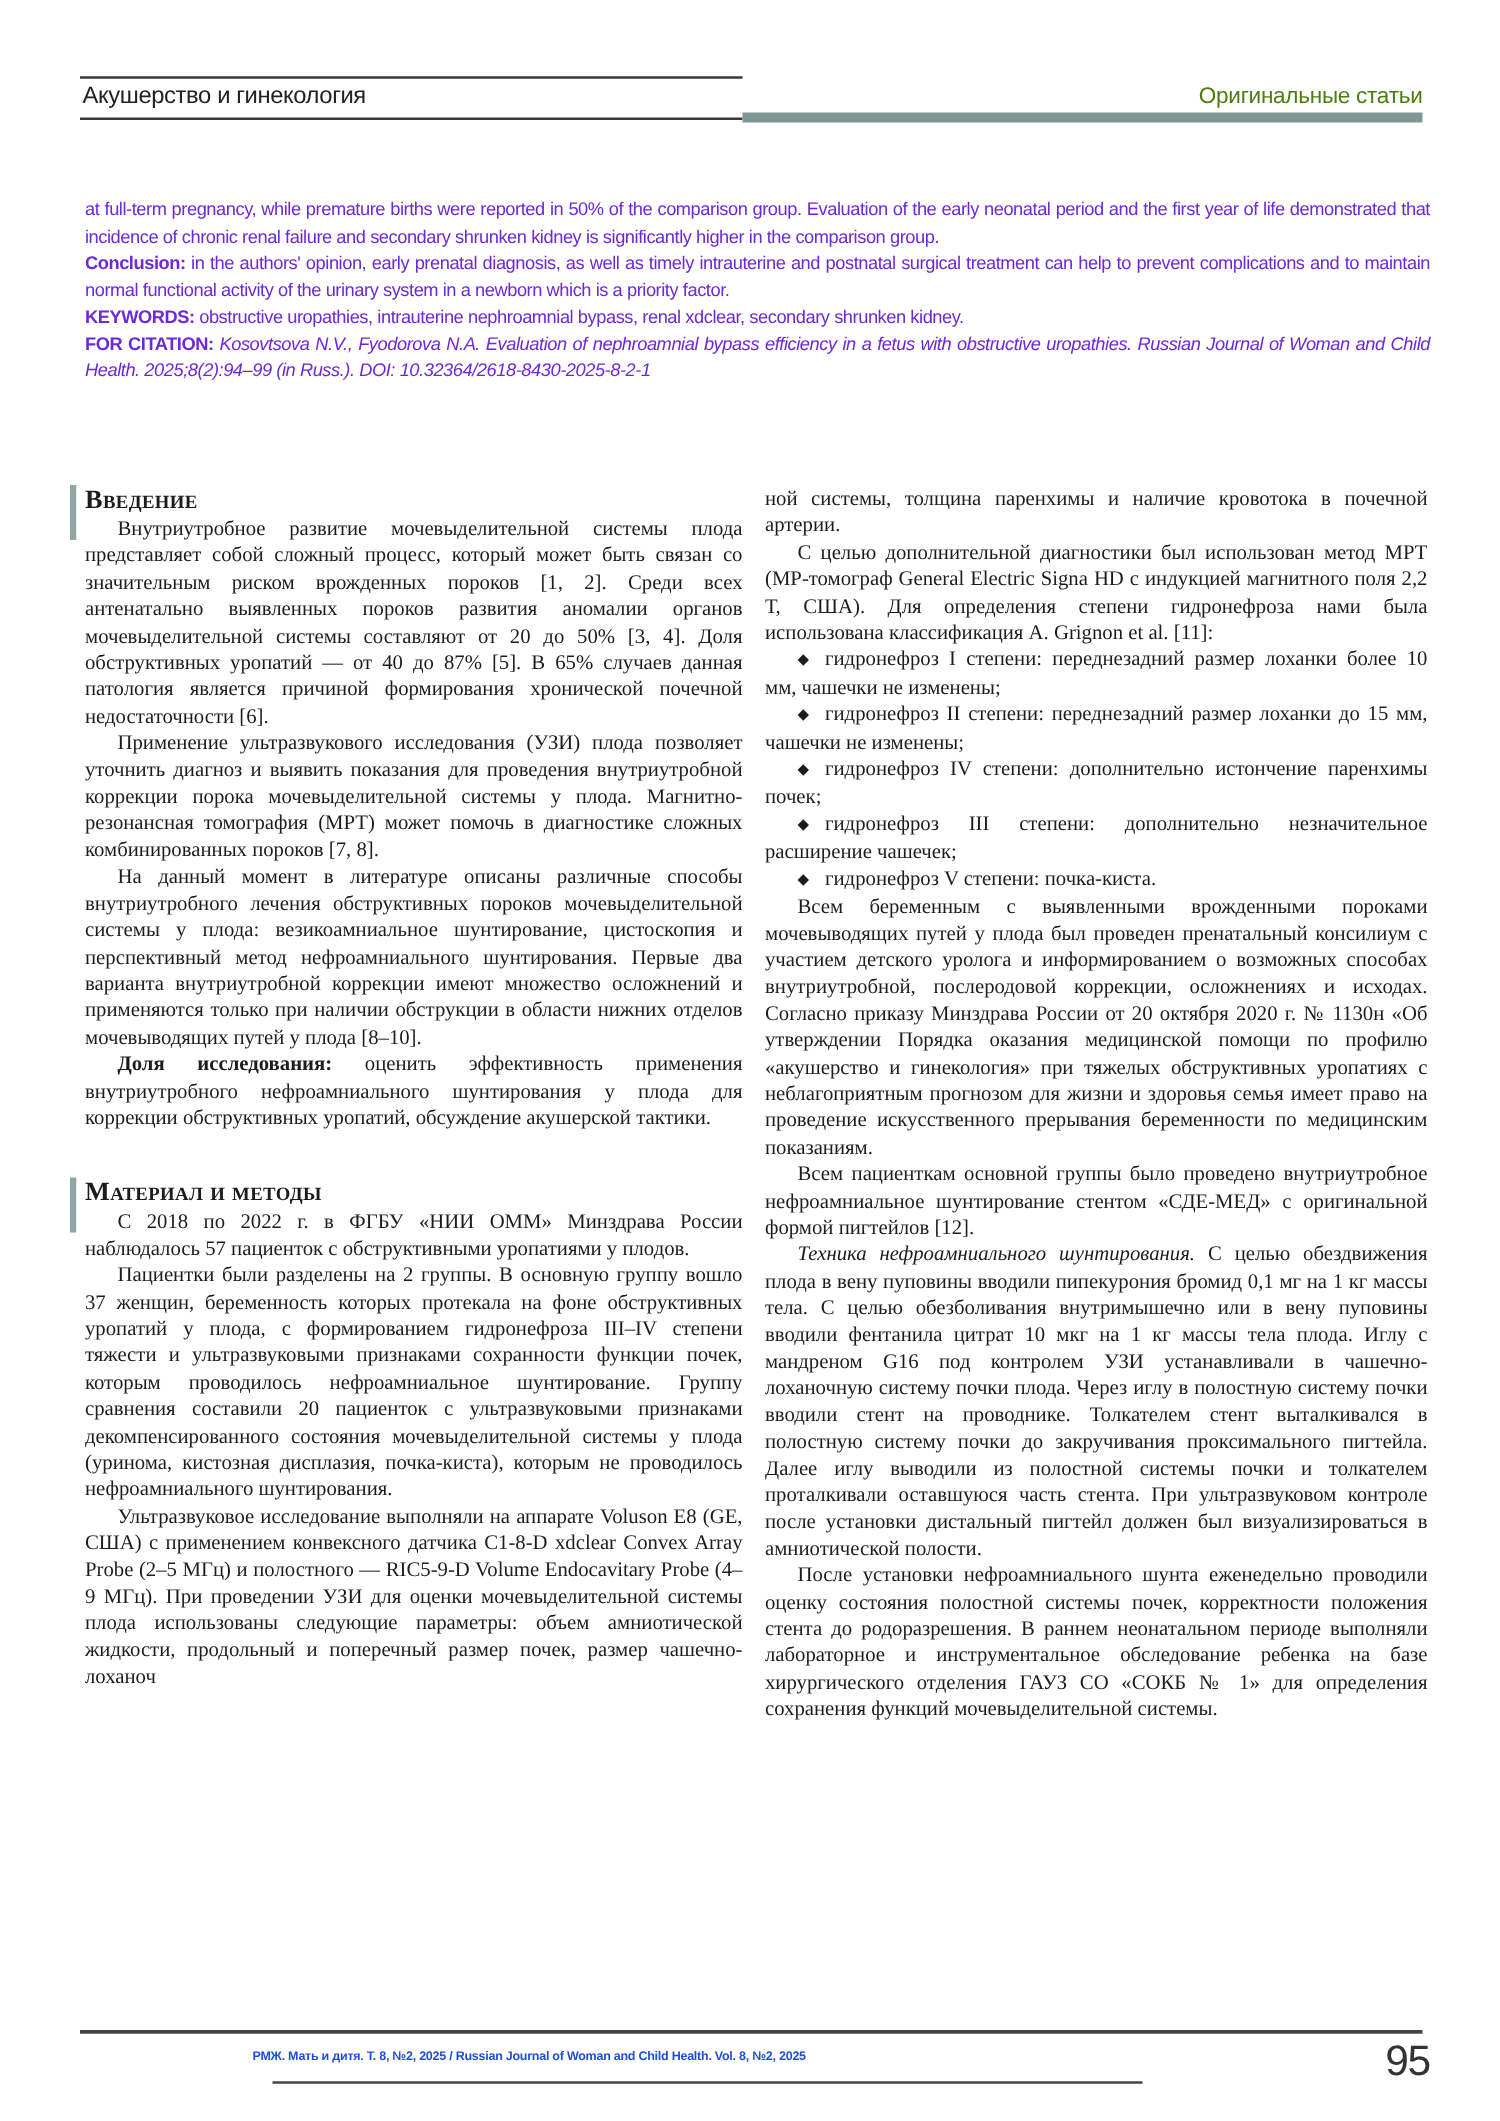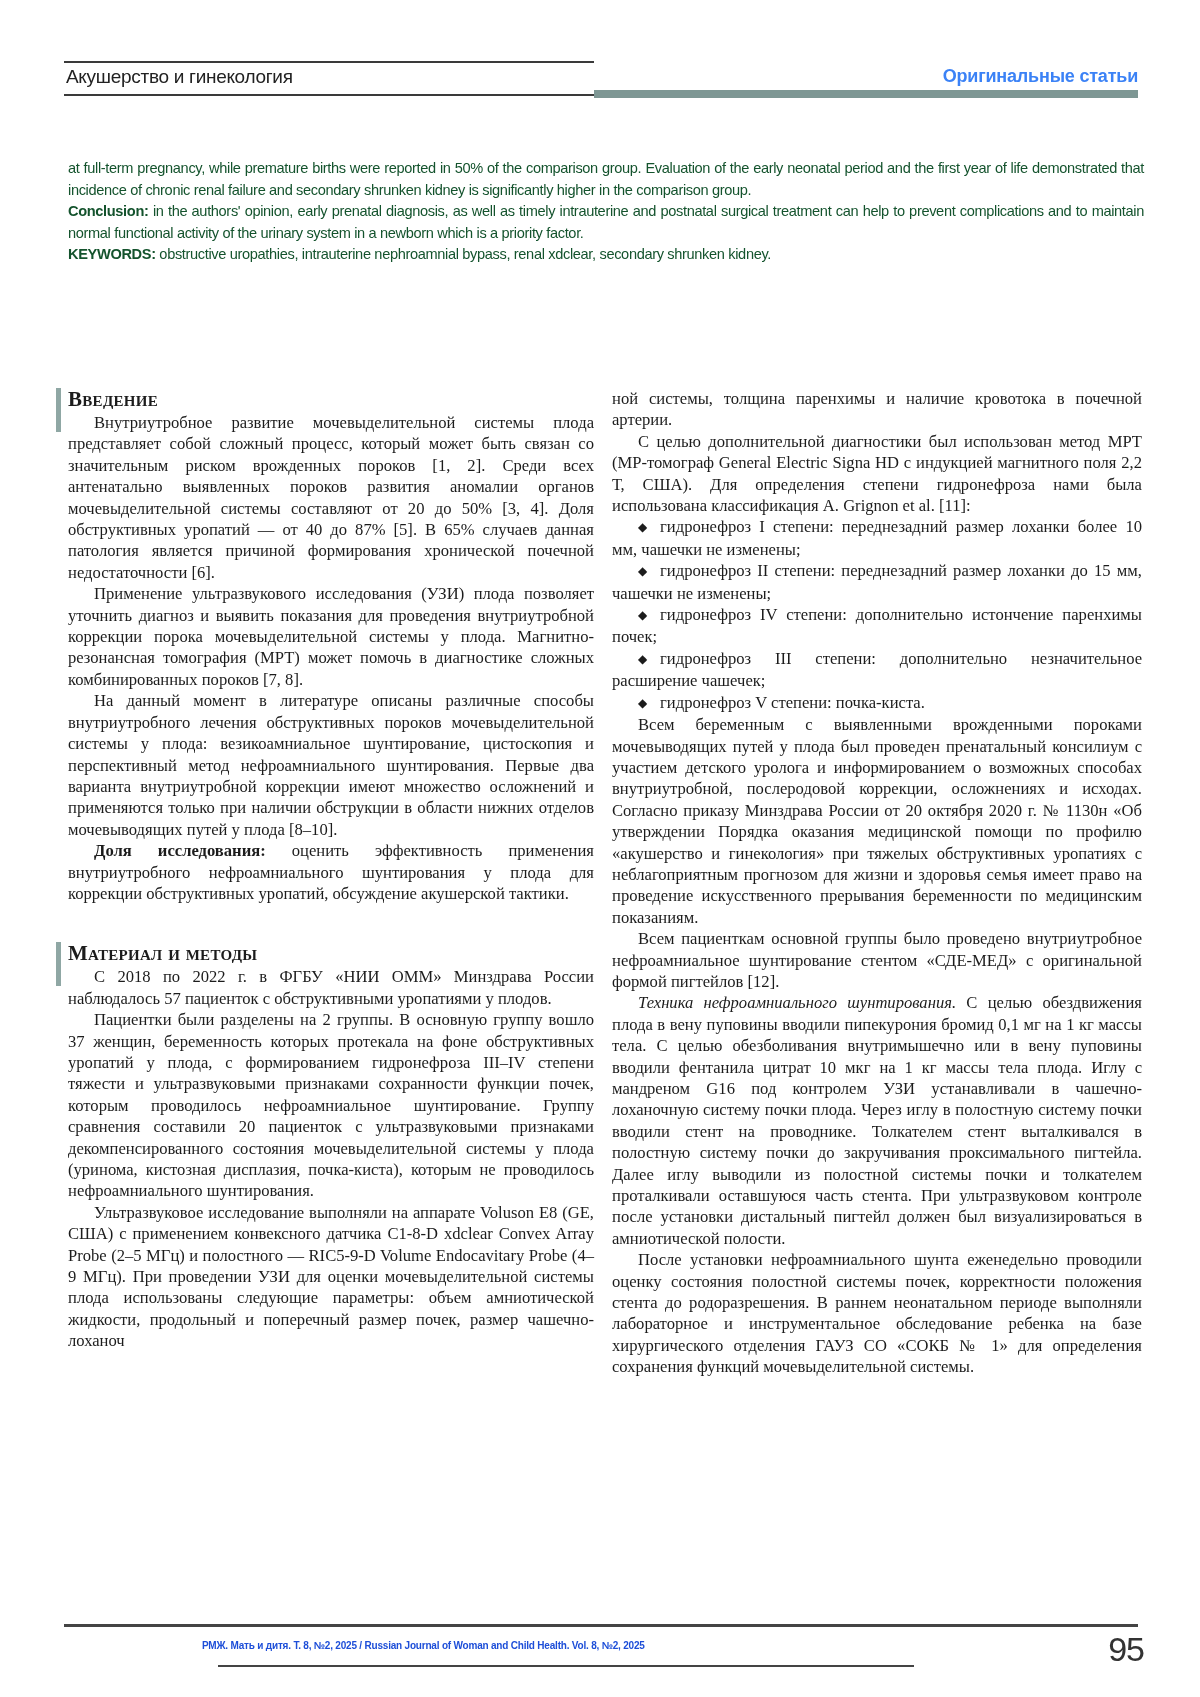--- a/index.html
+++ b/index.html
@@ -3,26 +3,26 @@
 <meta charset="utf-8">
 <style>
   html, body { margin:0; padding:0; background:#ffffff; }
   body { width:1200px; height:1697px; position:relative; overflow:hidden; color:#1c1c1c; }
   .serif { font-family: "Liberation Serif", "DejaVu Serif", serif; }
   .sans { font-family: "Liberation Sans", "DejaVu Sans", sans-serif; }
 
   
   .hdr-line-top { position:absolute; left:64px; top:61px; width:530px; height:2px; background:#3a3a3a; }
   .hdr-left { position:absolute; left:66px; top:66px; font-size:19px; letter-spacing:-0.3px; color:#222; }
-  .hdr-right { position:absolute; right:62px; top:66px; font-size:18px; font-weight:bold; color:#3b82f6; letter-spacing:-0.2px; }
+  .hdr-right { position:absolute; right:62px; top:66px; font-size:18px; font-weight:normal; color:#4d7c0f; letter-spacing:-0.2px; }
   .hdr-line-bot { position:absolute; left:64px; top:94px; width:530px; height:2px; background:#3a3a3a; }
   .hdr-bar { position:absolute; left:594px; top:90px; width:544px; height:8px; background:#7e9794; }
 
   
-  .abstract { position:absolute; left:68px; top:158px; width:1076px; font-family:"Liberation Sans Narrow","Liberation Sans", sans-serif; font-size:14.6px; line-height:21.5px; color:#14532d; letter-spacing:-0.35px; text-align:justify; }
+  .abstract { position:absolute; left:68px; top:158px; width:1076px; font-family:"Liberation Sans Narrow","Liberation Sans", sans-serif; font-size:14.6px; line-height:21.5px; color:#6d28d9; letter-spacing:-0.35px; text-align:justify; }
   .abstract p { margin:0; }
   .abstract b { font-weight:bold; }
   .abstract i { font-style:italic; }
 
   
   .col { position:absolute; top:386px; width:526px; font-size:16.6px; line-height:21.4px; text-align:justify; }
   .col-left { left:68px; }
   .col-right { left:612px; top:388px; width:530px; }
   .col p { margin:0; text-indent:26px; }
   .col p.noind { text-indent:0; }
@@ -44,20 +44,21 @@
 <div class="hdr-line-top"></div>
 <div class="hdr-left sans">Акушерство и гинекология</div>
 <div class="hdr-right sans">Оригинальные статьи</div>
 <div class="hdr-line-bot"></div>
 <div class="hdr-bar"></div>
 
 <div class="abstract">
   <p>at full-term pregnancy, while premature births were reported in 50% of the comparison group. Evaluation of the early neonatal period and the first year of life demonstrated that incidence of chronic renal failure and secondary shrunken kidney is significantly higher in the comparison group.</p>
   <p><b>Conclusion:</b><span> in the authors' opinion, early prenatal diagnosis, as well as timely intrauterine and postnatal surgical treatment can help to prevent complications and to maintain normal functional activity of the urinary system in a newborn which is a priority factor.</span></p>
   <p><b>KEYWORDS:</b><span> obstructive uropathies, intrauterine nephroamnial bypass, renal xdclear, secondary shrunken kidney.</span></p>
+  <p><b>FOR CITATION:</b><i> Kosovtsova N.V., Fyodorova N.A. Evaluation of nephroamnial bypass efficiency in a fetus with obstructive uropathies. Russian Journal of Woman and Child Health. 2025;8(2):94–99 (in Russ.). DOI: 10.32364/2618-8430-2025-8-2-1</i></p>
 </div>
 
 <div class="col col-left serif">
   <h2 class="section-head"><span class="section-bar"></span><span>Введение</span></h2>
   <p>Внутриутробное развитие мочевыделительной системы плода представляет собой сложный процесс, который может быть связан со значительным риском врожденных пороков [1, 2]. Среди всех антенатально выявленных пороков развития аномалии органов мочевыделительной системы составляют от 20 до 50% [3, 4]. Доля обструктивных уропатий — от 40 до 87% [5]. В 65% случаев данная патология является причиной формирования хронической почечной недостаточности [6].</p>
   <p>Применение ультразвукового исследования (УЗИ) плода позволяет уточнить диагноз и выявить показания для проведения внутриутробной коррекции порока мочевыделительной системы у плода. Магнитно-резонансная томография (МРТ) может помочь в диагностике сложных комбинированных пороков [7, 8].</p>
   <p>На данный момент в литературе описаны различные способы внутриутробного лечения обструктивных пороков мочевыделительной системы у плода: везикоамниальное шунтирование, цистоскопия и перспективный метод нефроамниального шунтирования. Первые два варианта внутриутробной коррекции имеют множество осложнений и применяются только при наличии обструкции в области нижних отделов мочевыводящих путей у плода [8–10].</p>
   <p><b>Доля исследования:</b><span> оценить эффективность применения внутриутробного нефроамниального шунтирования у плода для коррекции обструктивных уропатий, обсуждение акушерской тактики.</span></p>
   <div class="spacer"></div>
   <h2 class="section-head"><span class="section-bar"></span><span>Материал и методы</span></h2>

